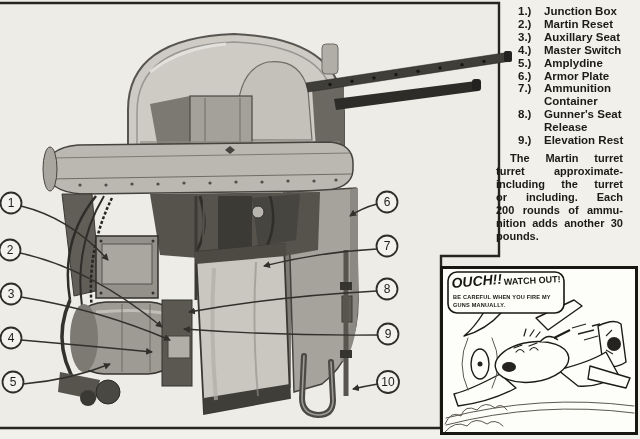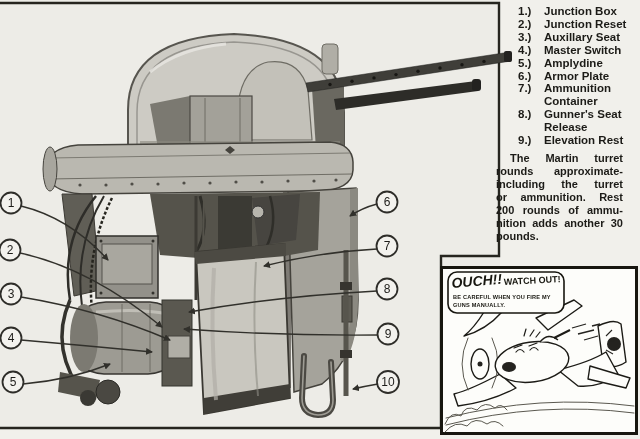--- a/index.html
+++ b/index.html
@@ -223,21 +223,21 @@
     </g>
 </svg>
 
 <div class="side-col">
   <div class="parts-row">
     <span class="parts-num">1.)</span>
     <span class="parts-label">Junction Box</span>
     </div>
   <div class="parts-row">
     <span class="parts-num">2.)</span>
-    <span class="parts-label">Junction Reset</span>
+    <span class="parts-label">Martin Reset</span>
     </div>
   <div class="parts-row">
     <span class="parts-num">3.)</span>
     <span class="parts-label">Auxillary Seat</span>
     </div>
   <div class="parts-row">
     <span class="parts-num">4.)</span>
     <span class="parts-label">Master Switch</span>
     </div>
   <div class="parts-row">
@@ -257,23 +257,23 @@
     <span class="parts-label">Gunner's Seat Release</span>
     </div>
   <div class="parts-row">
     <span class="parts-num">9.)</span>
     <span class="parts-label">Elevation Rest</span>
     </div>
 </div>
 
 <div class="desc">
   <div class="jline">The Martin turret</div>
-  <div class="jline">rounds approximate-</div>
+  <div class="jline">turret approximate-</div>
   <div class="jline">including the turret</div>
-  <div class="jline">or ammunition. Rest</div>
+  <div class="jline">or including. Each</div>
   <div class="jline">200 rounds of ammu-</div>
   <div class="jline">nition adds another 30</div>
   <div class="jline jlast">pounds.</div>
 </div>
 
 <svg id="cartoon-svg" width="200" height="173" viewBox="0 0 200 173">
   <rect x="1.5" y="1.5" width="195" height="166" fill="#fdfdfa" stroke="#17160f" stroke-width="3"></rect>
 
   <g>
     <path class="toon-soft" d="M6,152 Q100,128 194,140"></path>

